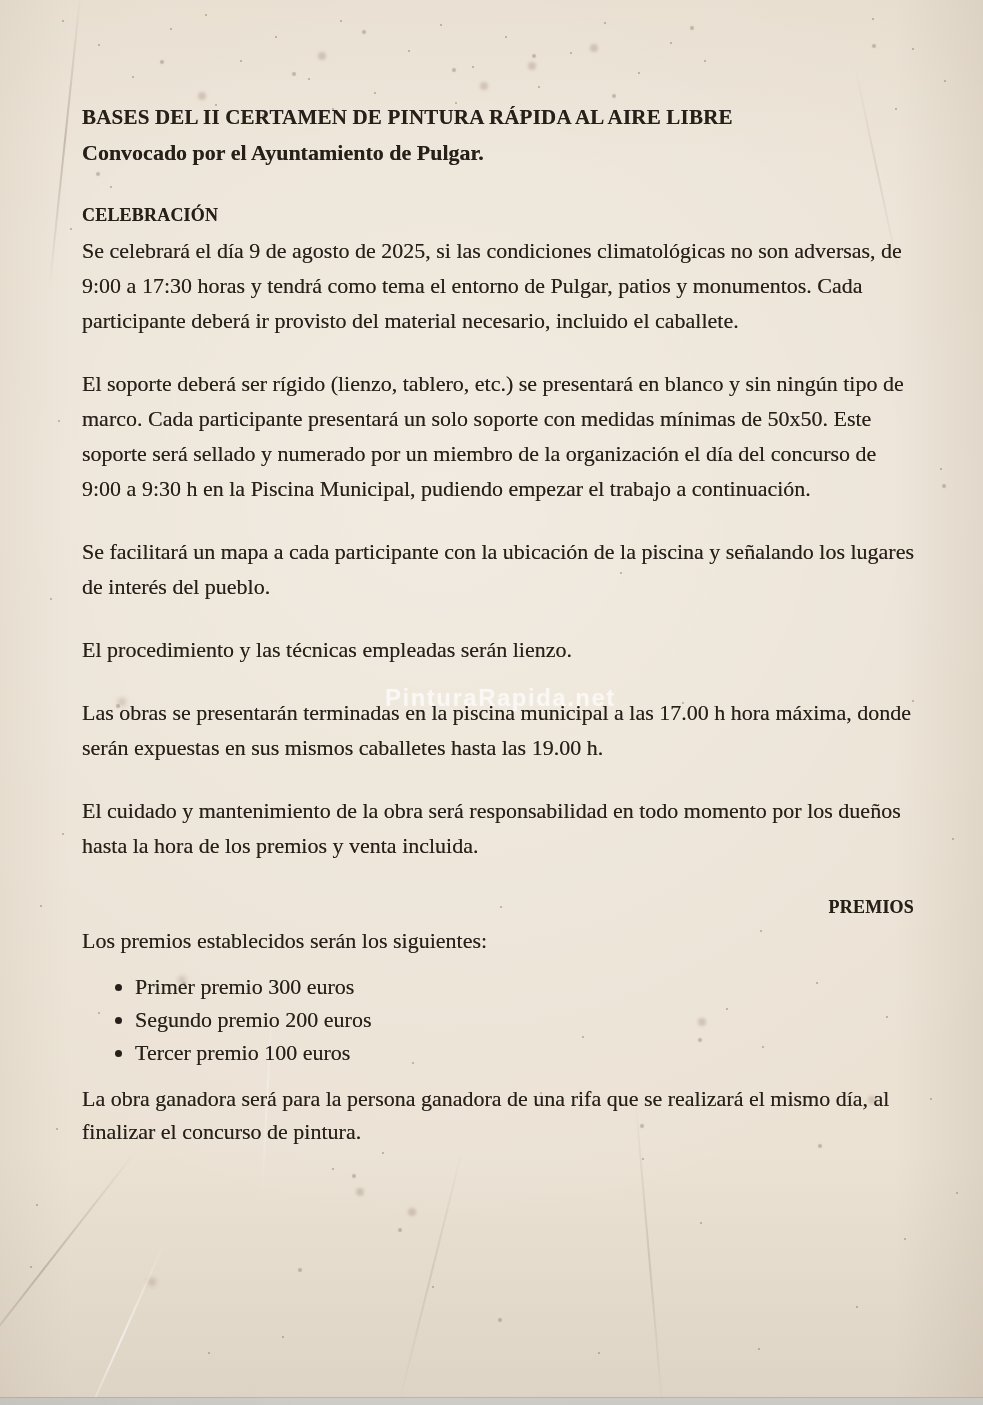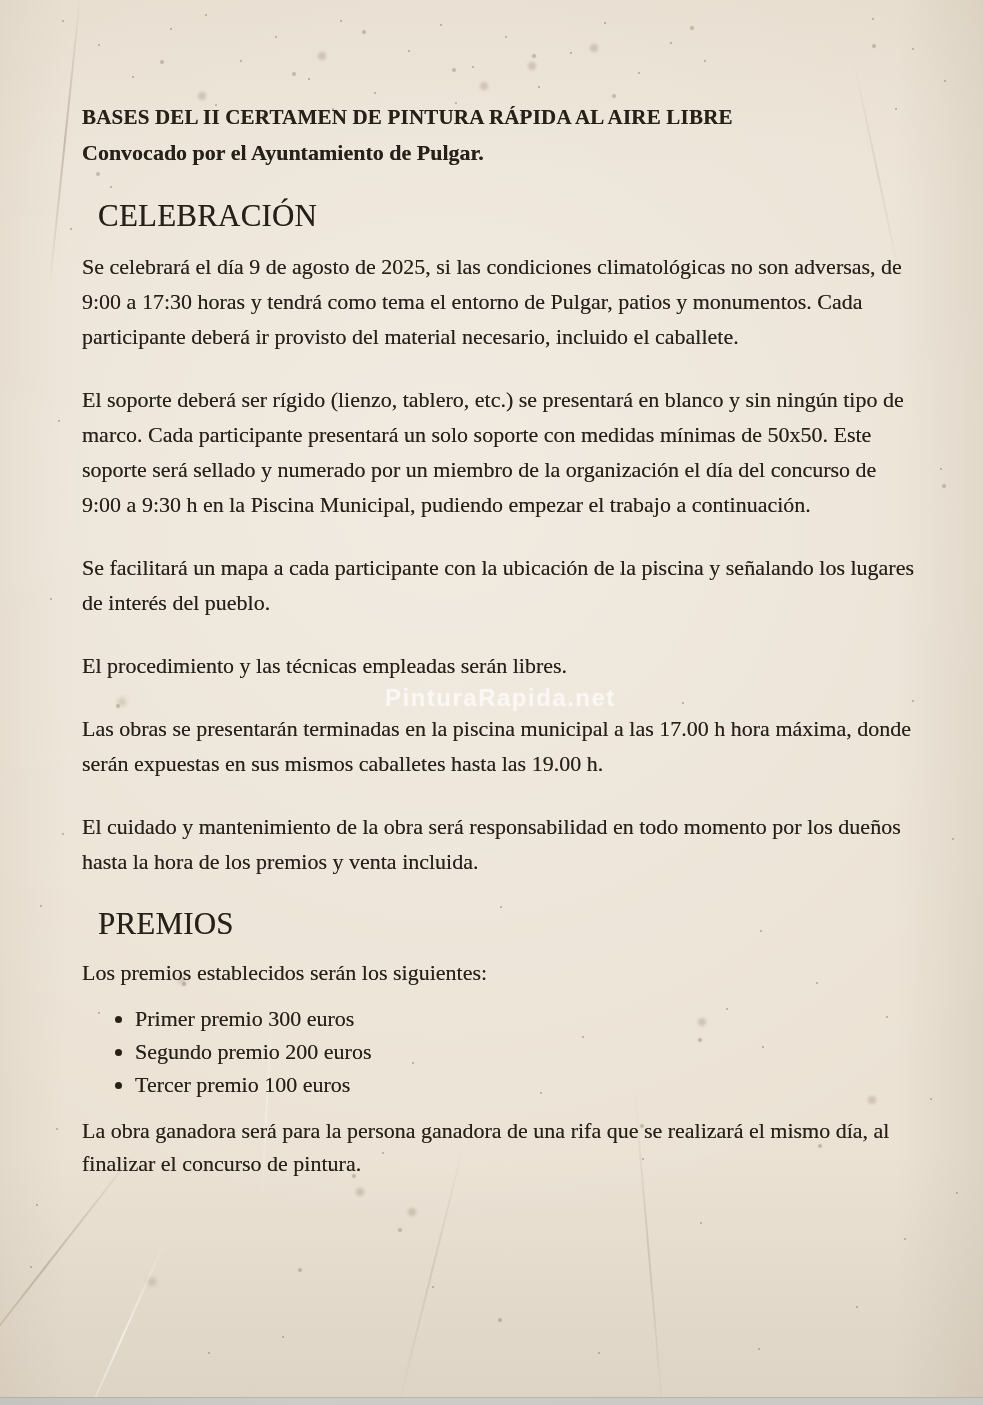--- a/index.html
+++ b/index.html
@@ -81,30 +81,30 @@
     font-size: 21px;
     line-height: 35px;
     font-weight: bold;
     letter-spacing: 0.2px;
   }
   .subtitle {
     margin: 0 0 28px 0;
     font-weight: bold;
   }
   h2.sec-heading {
-    margin: 16px;
-    font-size: 31px;
+    margin: 0;
+    font-size: 18px;
     line-height: 35px;
-    font-weight: normal;
+    font-weight: bold;
     letter-spacing: 0.2px;
   }
   .content p { margin: 0 0 28px 0; }
   .content p.tight { margin: 0; }
   .sec-premios { line-height: 33px; }
-  .sec-premios h2.sec-heading { line-height: 33px; }
+  .sec-premios h2.sec-heading { line-height: 33px; text-align: right; }
   ul.bullet-list {
     margin: 13px;
     padding: 0 0 0 40px;
     list-style: disc;
   }
   ul.bullet-list li { line-height: 33px; }
   .bold-par { font-weight: bold; }
   
   .watermark {
     position: absolute;
@@ -149,21 +149,21 @@
     <h1 class="doc-title">
       <span>BASES DEL II CERTAMEN DE PINTURA RÁPIDA AL AIRE LIBRE</span><br>
     </h1>
     <p class="subtitle">Convocado por el Ayuntamiento de Pulgar.</p>
 
     <section>
       <h2 class="sec-heading">CELEBRACIÓN</h2>
       <p>Se celebrará el día 9 de agosto de 2025, si las condiciones climatológicas no son adversas, de 9:00 a 17:30 horas y tendrá como tema el entorno de Pulgar, patios y monumentos. Cada participante deberá ir provisto del material necesario, incluido el caballete.</p>
       <p>El soporte deberá ser rígido (lienzo, tablero, etc.) se presentará en blanco y sin ningún tipo de marco. Cada participante presentará un solo soporte con medidas mínimas de 50x50. Este soporte será sellado y numerado por un miembro de la organización el día del concurso de 9:00 a 9:30 h en la Piscina Municipal, pudiendo empezar el trabajo a continuación.</p>
       <p>Se facilitará un mapa a cada participante con la ubicación de la piscina y señalando los lugares de interés del pueblo.</p>
-      <p>El procedimiento y las técnicas empleadas serán libres.</p>
+      <p>El procedimiento y las técnicas empleadas serán lienzo.</p>
     </section>
 
     <section>
       <p>Las obras se presentarán terminadas en la piscina municipal a las 17.00 h hora máxima, donde serán expuestas en sus mismos caballetes hasta las 19.00 h.</p>
       <p>El cuidado y mantenimiento de la obra será responsabilidad en todo momento por los dueños hasta la hora de los premios y venta incluida.</p>
     </section>
 
     <section class="sec-premios">
       <h2 class="sec-heading">PREMIOS</h2>
       <p class="tight">Los premios establecidos serán los siguientes:</p>

